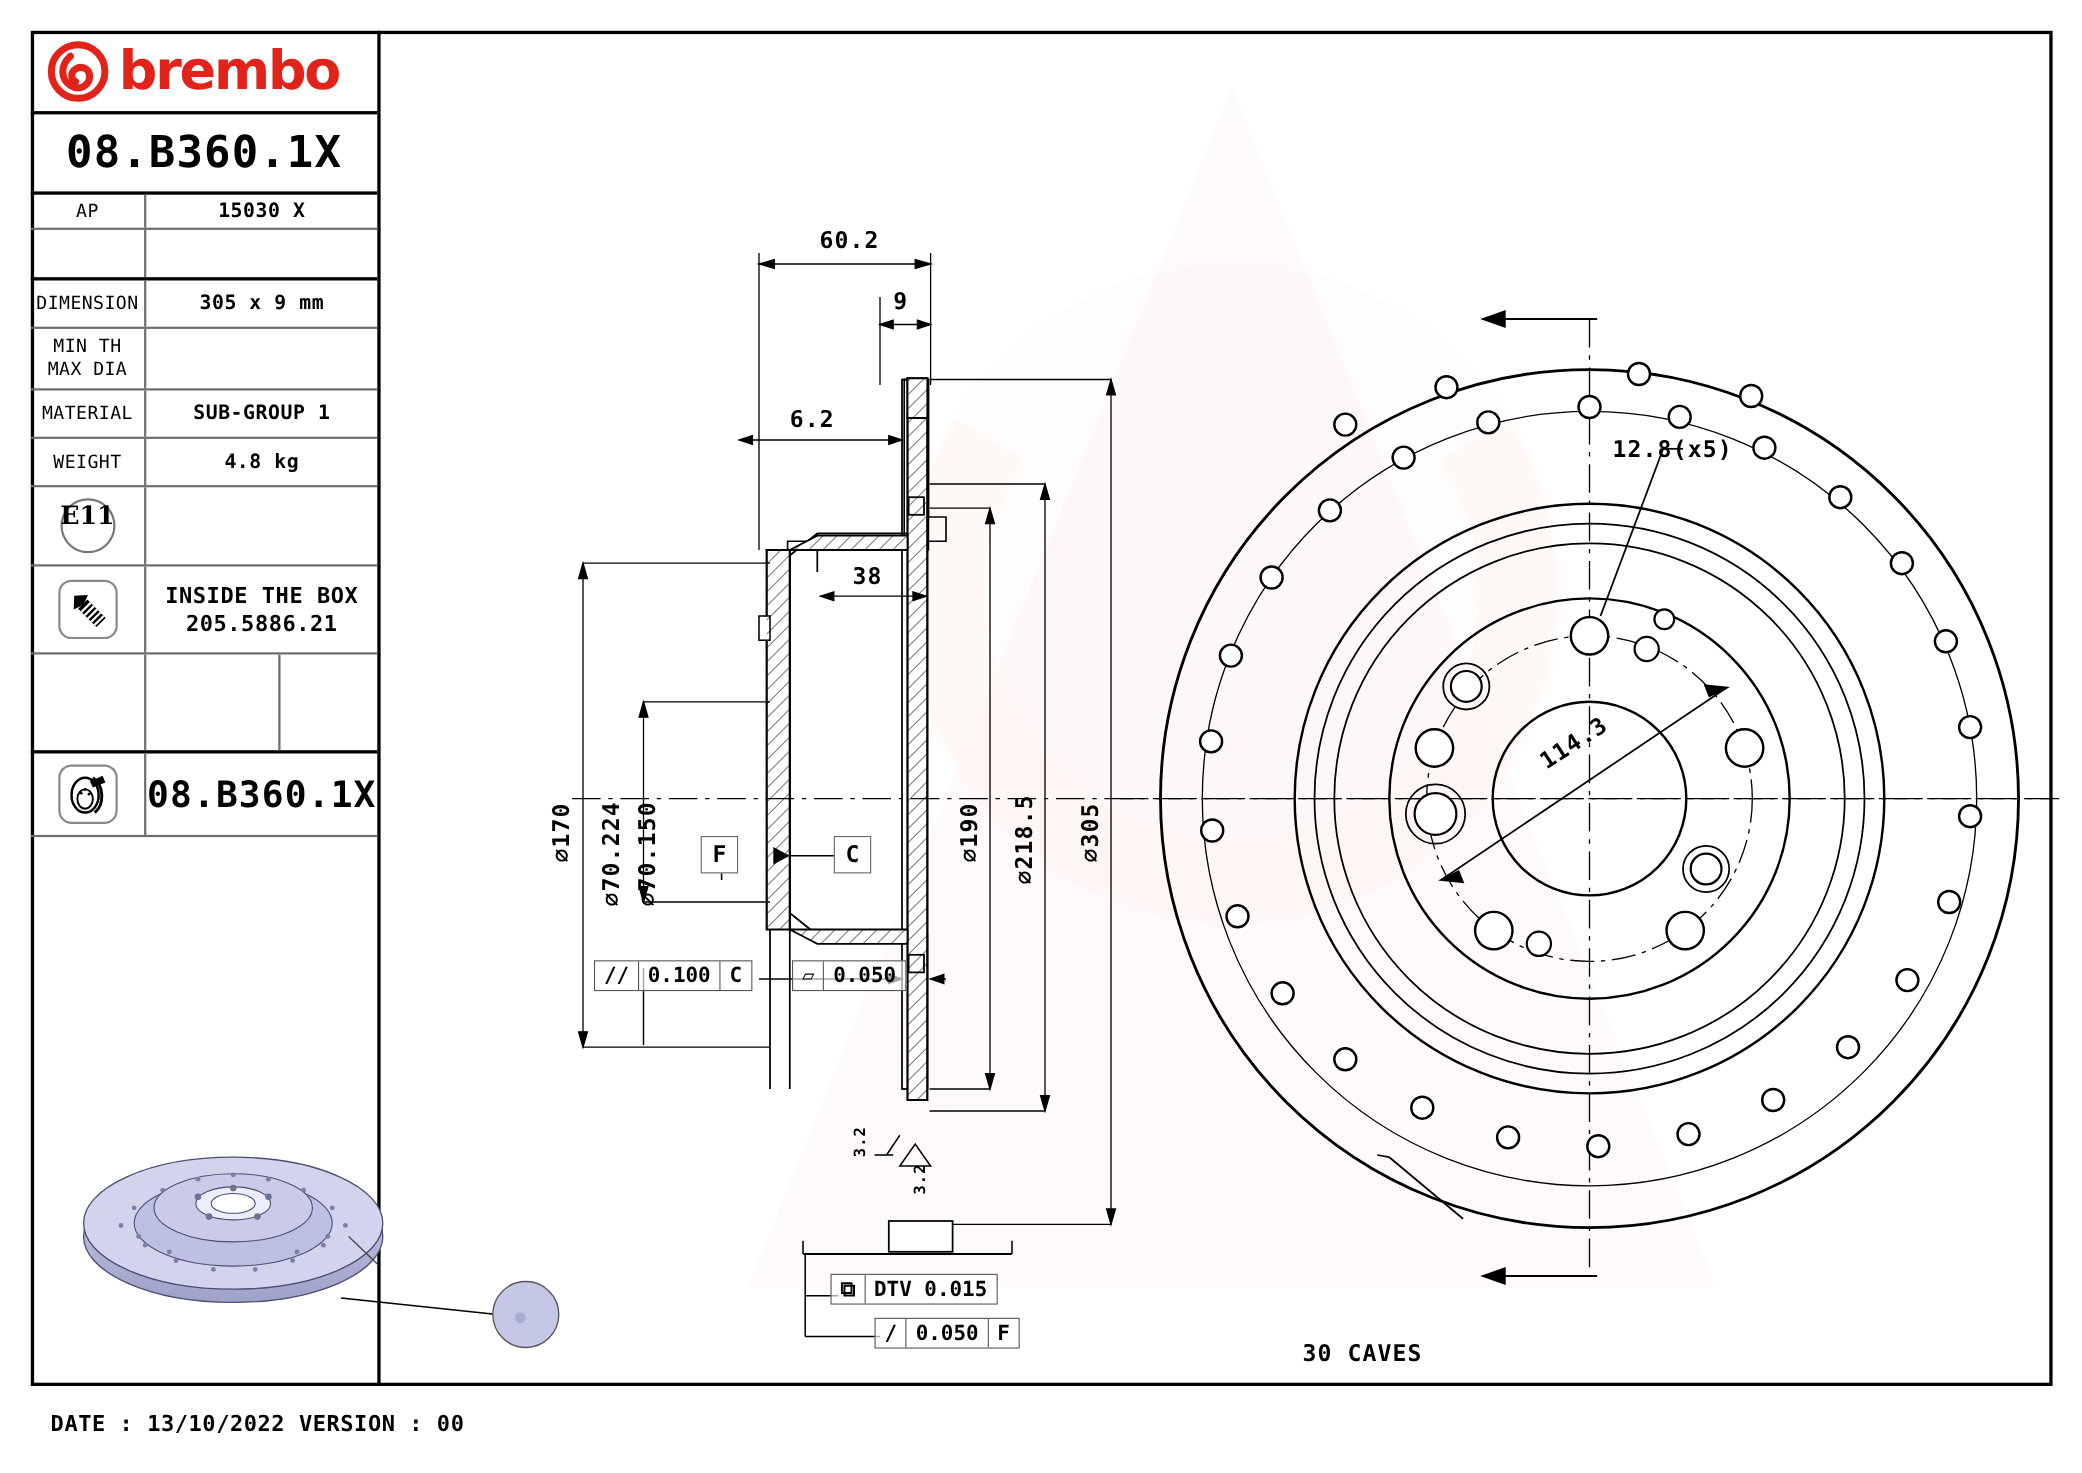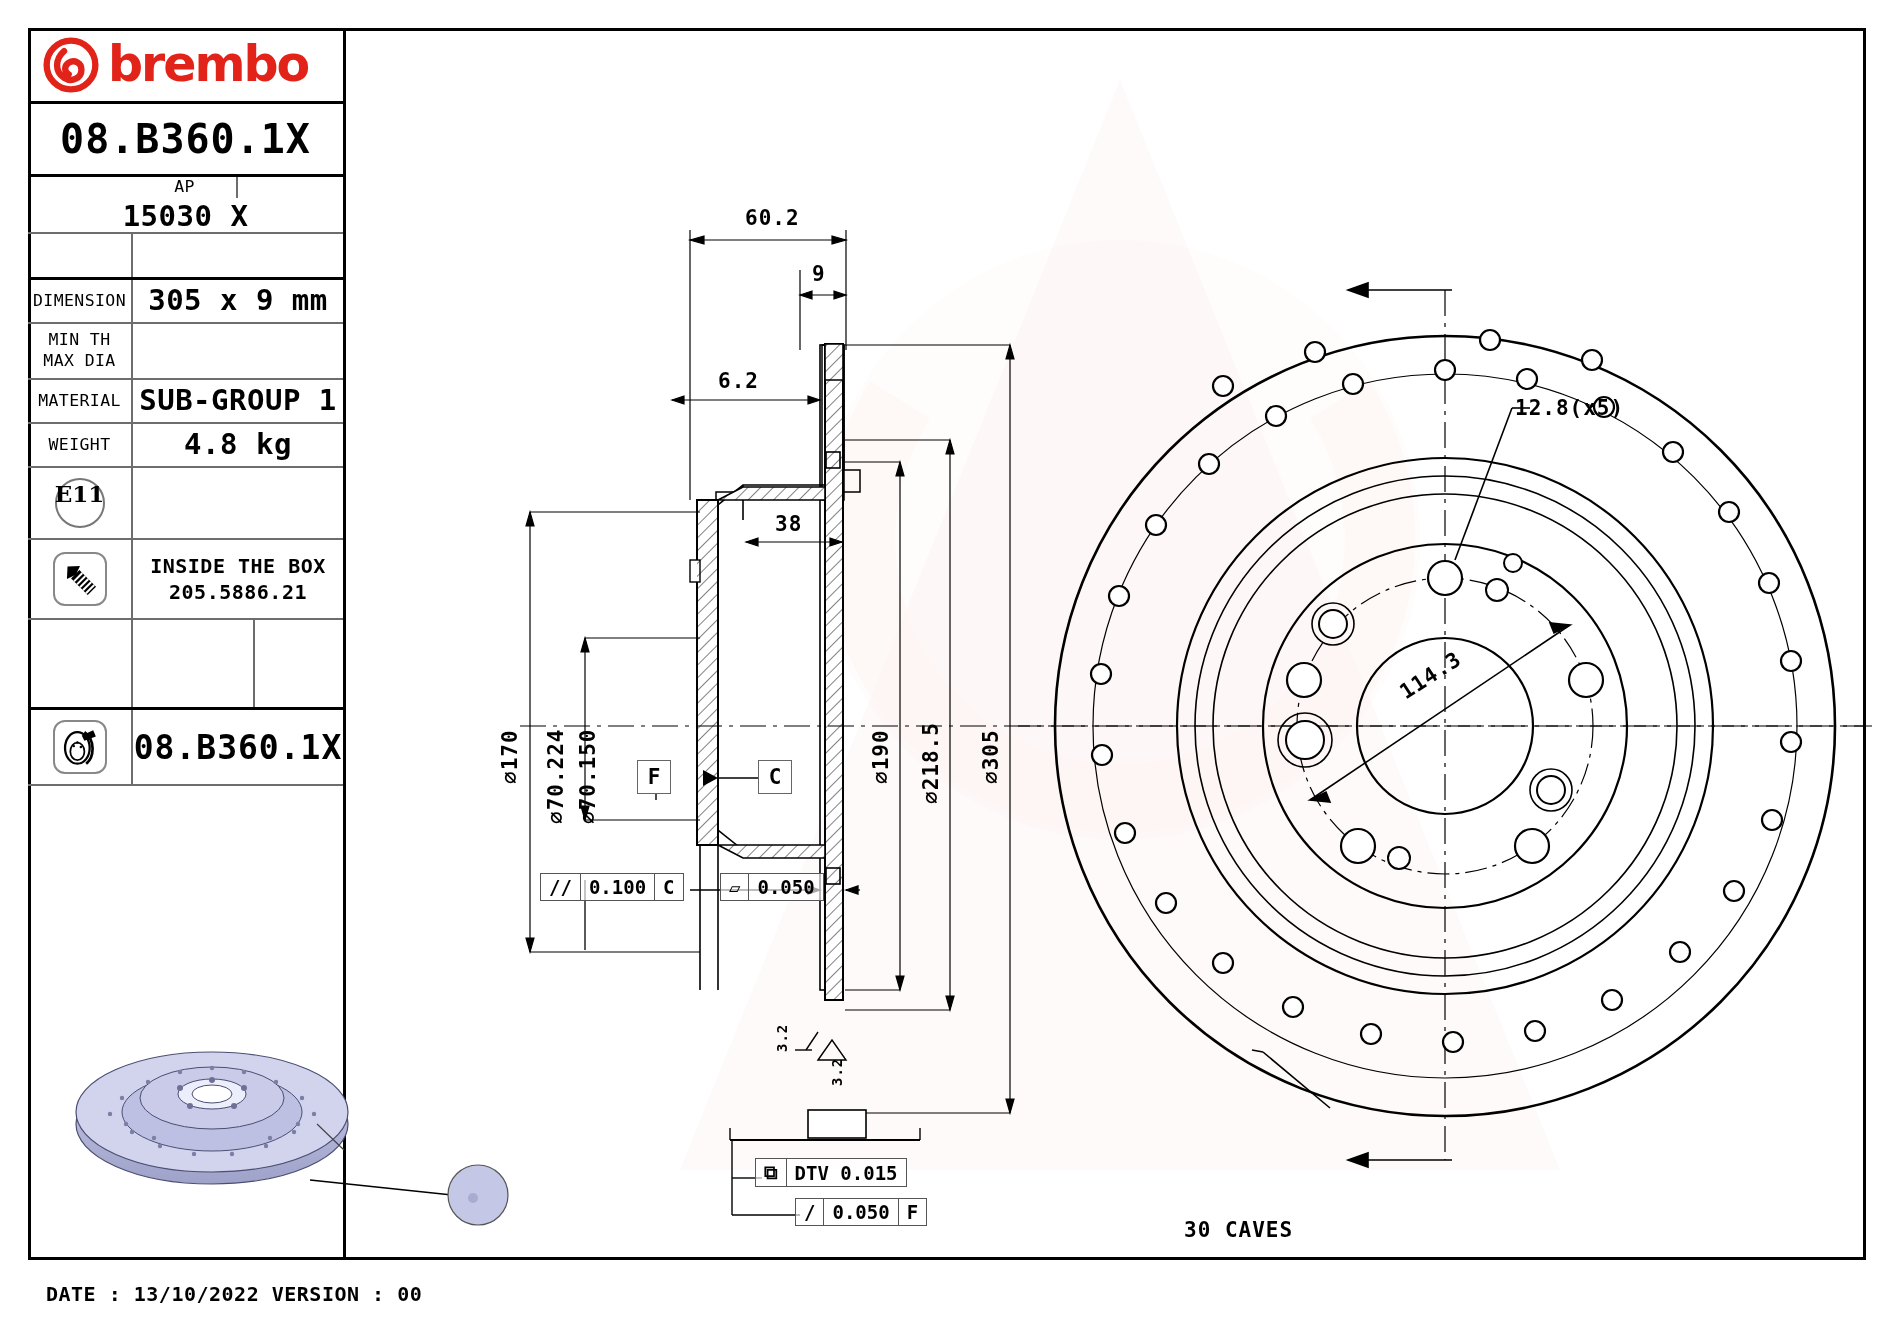--- a/index.html
+++ b/index.html
@@ -12,30 +12,30 @@
   
   .frame{position:absolute;left:28px;top:28px;width:1838px;height:1232px;border:3px solid #000;box-sizing:border-box;}
 
   
   .tb{position:absolute;left:28px;top:28px;width:318px;height:1232px;border-right:3px solid #000;box-sizing:border-box;}
   .tb .row{border-bottom:2px solid #6d6d6d;box-sizing:border-box;display:flex;align-items:center;}
   .tb .row.thick{border-bottom:3px solid #000;}
   .tb .cellL{width:105px;min-width:105px;border-right:2px solid #6d6d6d;box-sizing:border-box;height:100%;display:flex;align-items:center;justify-content:center;}
   .tb .cellR{flex:1;height:100%;display:flex;align-items:center;justify-content:center;flex-direction:column;}
   .lbl{font-size:16.5px;letter-spacing:.4px;color:#000;text-align:center;line-height:1.25;}
-  .val{font-size:29px;font-weight:bold;letter-spacing:.5px;color:#000;text-align:center;line-height:1.3;}
+  .val{font-size:18px;font-weight:bold;letter-spacing:.5px;color:#000;text-align:center;line-height:1.3;}
   .val.sm{font-size:20px;}
 
   .logorow{height:76px;border-bottom:3px solid #000;display:flex;align-items:center;padding-left:14px;box-sizing:border-box;}
   .brembo-word{font-family:"DejaVu Sans","Liberation Sans",sans-serif;font-size:49px;font-weight:bold;color:#e2231a;letter-spacing:-2px;margin-left:8px;}
 
   .pnrow{height:70px;border-bottom:3px solid #000;display:flex;align-items:center;justify-content:center;}
   .pn{font-size:40px;font-weight:bold;letter-spacing:1px;}
 
-  .aprow{height:57px;flex-direction:column;}
+  .aprow{height:32px;}
   .blankrow{height:46px;}
   .r-dim{height:44px;}
   .r-min{height:56px;}
   .r-bal{height:44px;}
   .r-mat{height:44px;}
   .r-wt{height:44px;}
   .r-e11{height:72px;}
   .r-screw{height:80px;}
   .r-empty2{height:90px;}
   .r-disc{height:76px;}
@@ -528,17 +528,17 @@
       <line x1="1263" y1="1052" x2="1330" y2="1108"></line>
       <line x1="1263" y1="1052" x2="1252" y2="1050"></line>
 
       <line x1="1348" y1="290" x2="1452" y2="290"></line>
       <path d="M1348 290 L1368 283 L1368 297 Z" fill="#000"></path>
       <line x1="1348" y1="1160" x2="1452" y2="1160"></line>
       <path d="M1348 1160 L1368 1153 L1368 1167 Z" fill="#000"></path>
     </g>
   </svg>
 
-  <div class="dimtxt" style="left:1515px;top:396px;">12.8(x5)</div>
+  <div class="dimtxt" style="left:1466px;top:396px;">12.8(x5)</div>
   <div class="dimtxt" style="left:1402px;top:682px;transform:rotate(-33deg);transform-origin:left center;">114.3</div>
   <div class="dimtxt" style="left:1184px;top:1218px;">30 CAVES</div>
 
 </div>
 
 </body></html>

